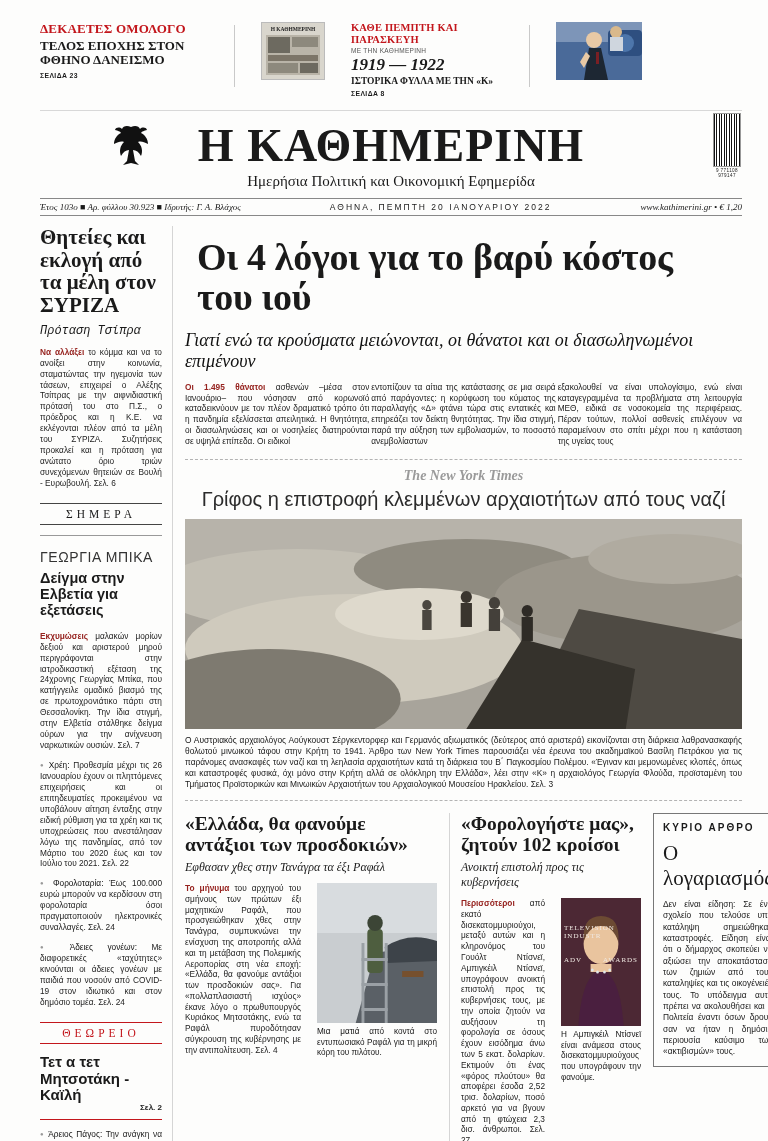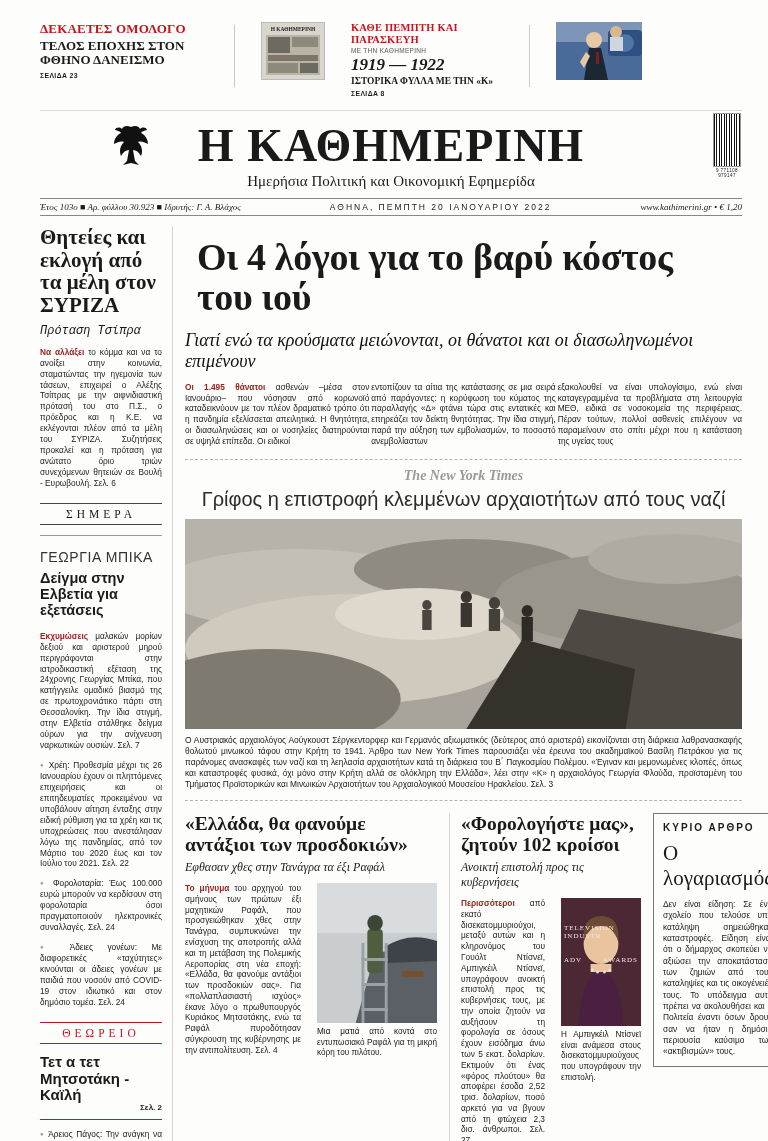--- a/index.html
+++ b/index.html
@@ -251,21 +251,21 @@
                   <rect x="34" y="66" width="24" height="8" fill="#e9c49e"></rect>
                   <circle cx="36" cy="72" r="1.6" fill="#dfe6ea"></circle>
                     <circle cx="42" cy="74" r="1.6" fill="#dfe6ea"></circle>
                     <circle cx="50" cy="74" r="1.6" fill="#dfe6ea"></circle>
                     <circle cx="56" cy="72" r="1.6" fill="#dfe6ea"></circle>
                 </svg>
                 <span class="disney-text" style="left:3px;top:26px">TELEVISION INDUSTR</span>
                 <span class="disney-text" style="left:3px;top:58px">ADV</span>
                 <span class="disney-text" style="right:3px;top:58px">AWARDS</span>
               </div>
-              <p class="art-caption" style="margin:0"><span class="lead-bold">Η Αμπιγκέιλ Ντίσνεϊ</span> <span>είναι ανάμεσα στους δισεκατομμυριούχους που υπογράφουν την επιστολή.</span></p>
+              <p class="art-caption" style="margin:0"><span class="lead-bold">Η Αμπιγκέιλ Ντίσνεϊ</span> <span>είναι ανάμεσα στους δισεκατομμυριούχους που υπογράφουν την φανούμε.</span></p>
             </div>
           </div>
         </div>
 
         <div class="editorial">
           <div class="ed-heading">ΚΥΡΙΟ ΑΡΘΡΟ</div>
           <div class="ed-title">Ο λογαριασμός</div>
           <p class="ed-body" style="margin:0">Δεν είναι είδηση: Σε ένα σχολείο που τελούσε υπό κατάληψη σημειώθηκαν καταστροφές. Είδηση είναι ότι ο δήμαρχος σκοπεύει να αξιώσει την αποκατάσταση των ζημιών από τους καταληψίες και τις οικογένειές τους. Το υπόδειγμα αυτό πρέπει να ακολουθήσει και η Πολιτεία έναντι όσων δρουν σαν να ήταν η δημόσια περιουσία καύσιμο των «ακτιβισμών» τους.</p>
         </div>
       </div>

